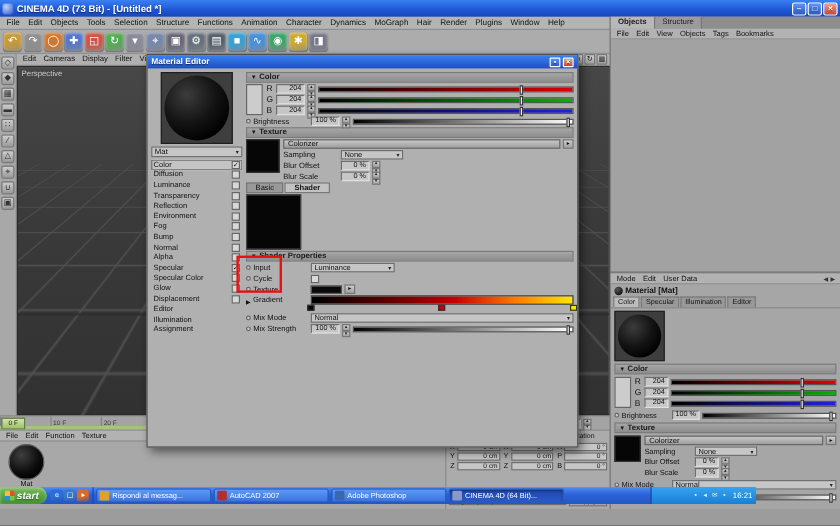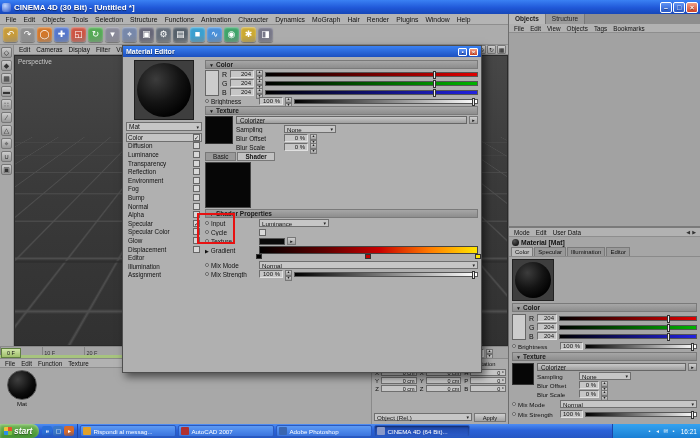--- a/index.html
+++ b/index.html
@@ -170,21 +170,21 @@
   .name-field{height:9px;background:#c6c6c6;border:1px solid #6f6f6f;font-size:6.5px;display:flex;align-items:center;
     justify-content:space-between;padding:0 2px}
   .channels{display:flex;flex-direction:column}
   .channel-row{display:flex;justify-content:space-between;align-items:center;height:8.6px;padding:0 2px;font-size:6.3px;white-space:nowrap}
   .channel-row.selected{background:#c4c4c4;box-shadow:inset 0 0 0 1px #6f6f6f}
   .dlg-right{flex:1;display:flex;flex-direction:column;gap:1px;min-width:0}
   .shader-preview{width:46px;height:46px;background:#060606;border:1px solid #444;flex:none}
   .annotation{position:absolute;left:74px;top:167px;width:38px;height:31px;border:2px solid #e81111;z-index:30;pointer-events:none}
 
   
-  .taskbar{position:absolute;left:0;bottom:0;width:700px;height:14px;display:flex;color:#fff;
+  .taskbar{position:absolute;left:0;bottom:18px;width:630px;height:14px;display:flex;color:#fff;
     background:linear-gradient(#4e8df2,#2a62d8 45%,#2456c4)}
   .start-btn{background:linear-gradient(#74b857,#3f8f2f);border-radius:0 7px 7px 0;display:flex;align-items:center;
     gap:2px;padding:0 7px 0 4px;font-style:italic;font-weight:bold;font-size:8.5px;box-shadow:inset 0 1px 3px #ffffff66;
     text-shadow:0 1px 1px #00000077}
   .start-flag{width:8px;height:8px;border-radius:1px;flex:none;
     background:conic-gradient(#e8502a 0 25%,#7dc242 0 50%,#2a8de8 0 75%,#f2c13a 0)}
   .quick-launch{display:flex;align-items:center;gap:1px;padding:0 3px;border-right:1px solid #1c46a8}
   .ql-icon{width:10px;height:10px;border-radius:2px;font-size:6px;line-height:10px;text-align:center;color:#fff;flex:none}
   .task-area{flex:1;display:flex;gap:2px;padding:1px 2px;min-width:0}
   .task-btn{flex:1;max-width:96px;background:linear-gradient(#5d9bf5,#3a73dd);border:1px solid #2a5ac0;border-radius:2px;
@@ -197,21 +197,21 @@
   .tray-ico{width:8px;height:8px;font-size:5.5px;line-height:8px;text-align:center;opacity:.9;flex:none}
   .tray-time{font-size:6.5px;margin-left:2px}
 </style>
 </head>
 <body>
 
 <div class="screen">
 
   <div class="xp-titlebar">
     <span class="app-ico"></span>
-    <span class="title-text">CINEMA 4D (30 Bit) - [Untitled *]</span>
+    <span class="title-text">CINEMA 4D (73 Bit) - [Untitled *]</span>
     <span class="win-btns">
       <span class="wbtn">–</span>
       <span class="wbtn">□</span>
       <span class="wbtn close">×</span>
     </span>
   </div>
 
   <div class="body">
 
     <div class="left-part">

